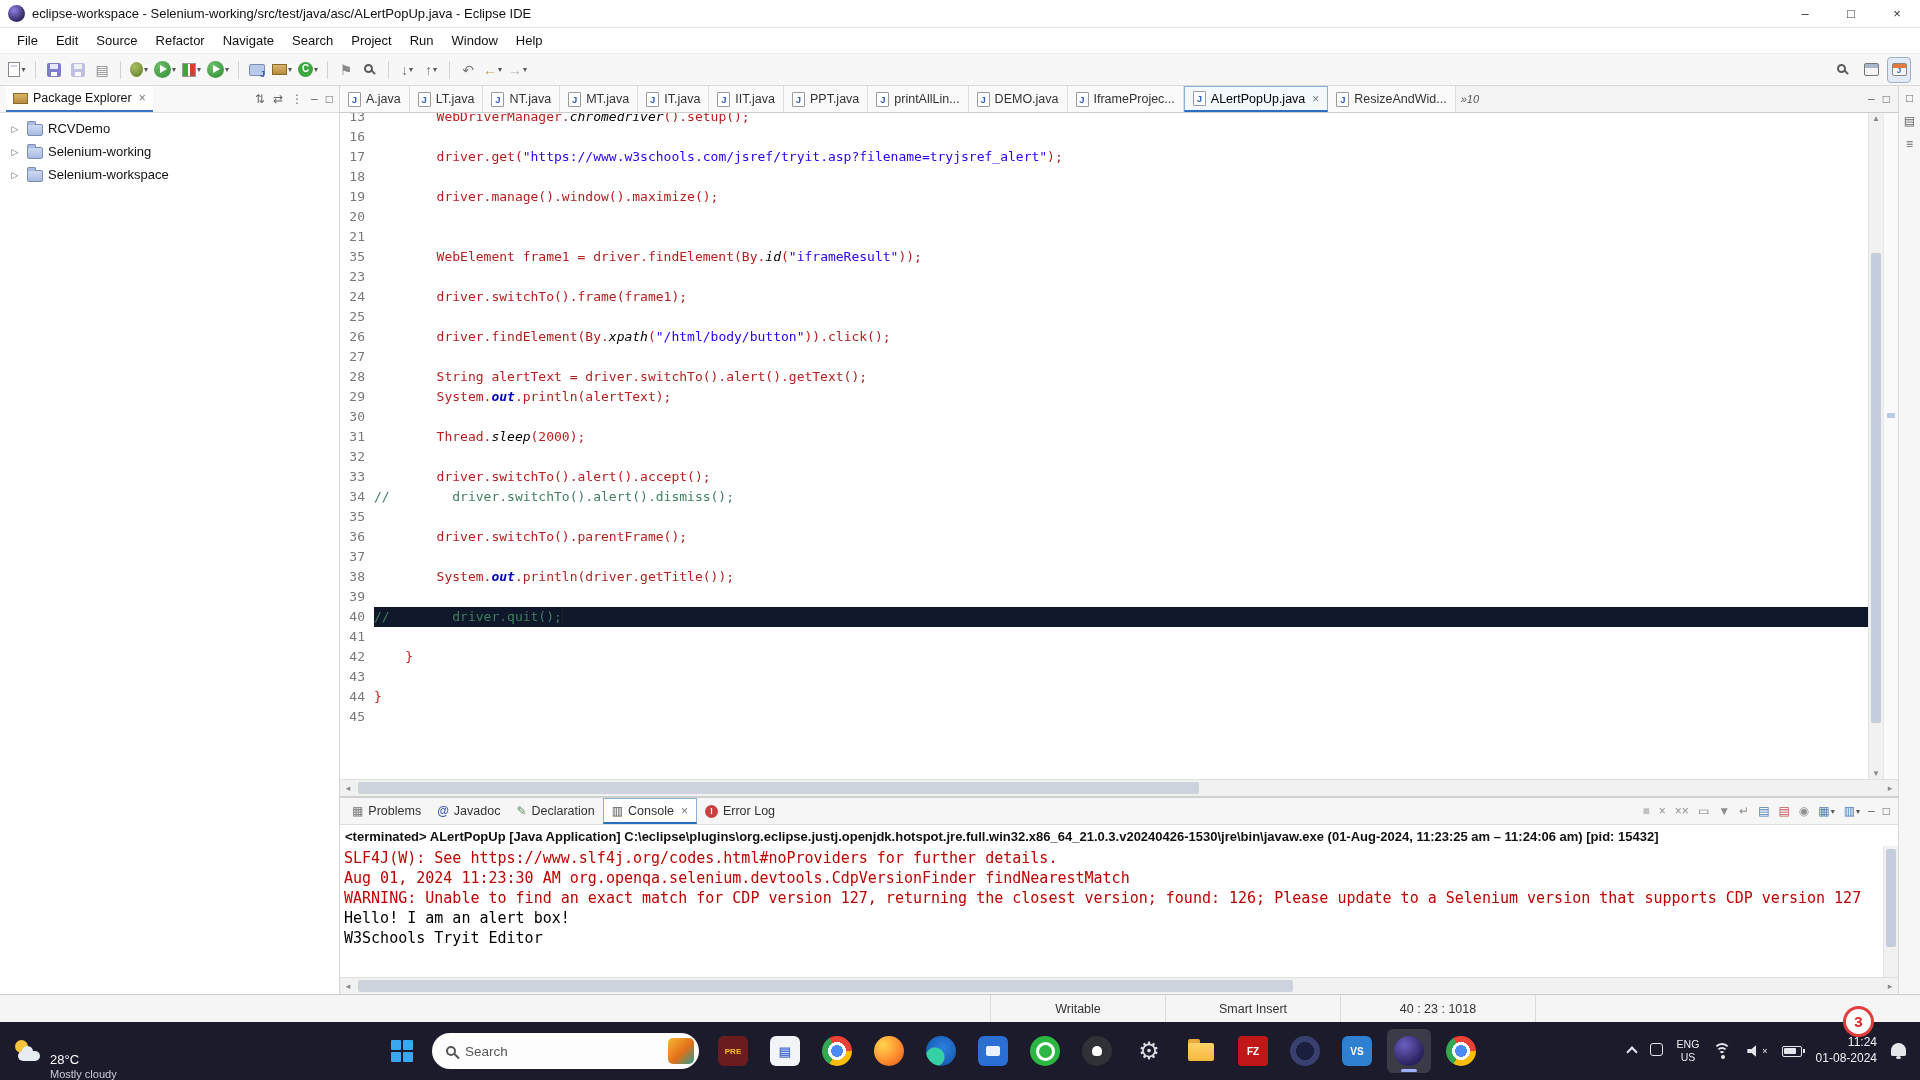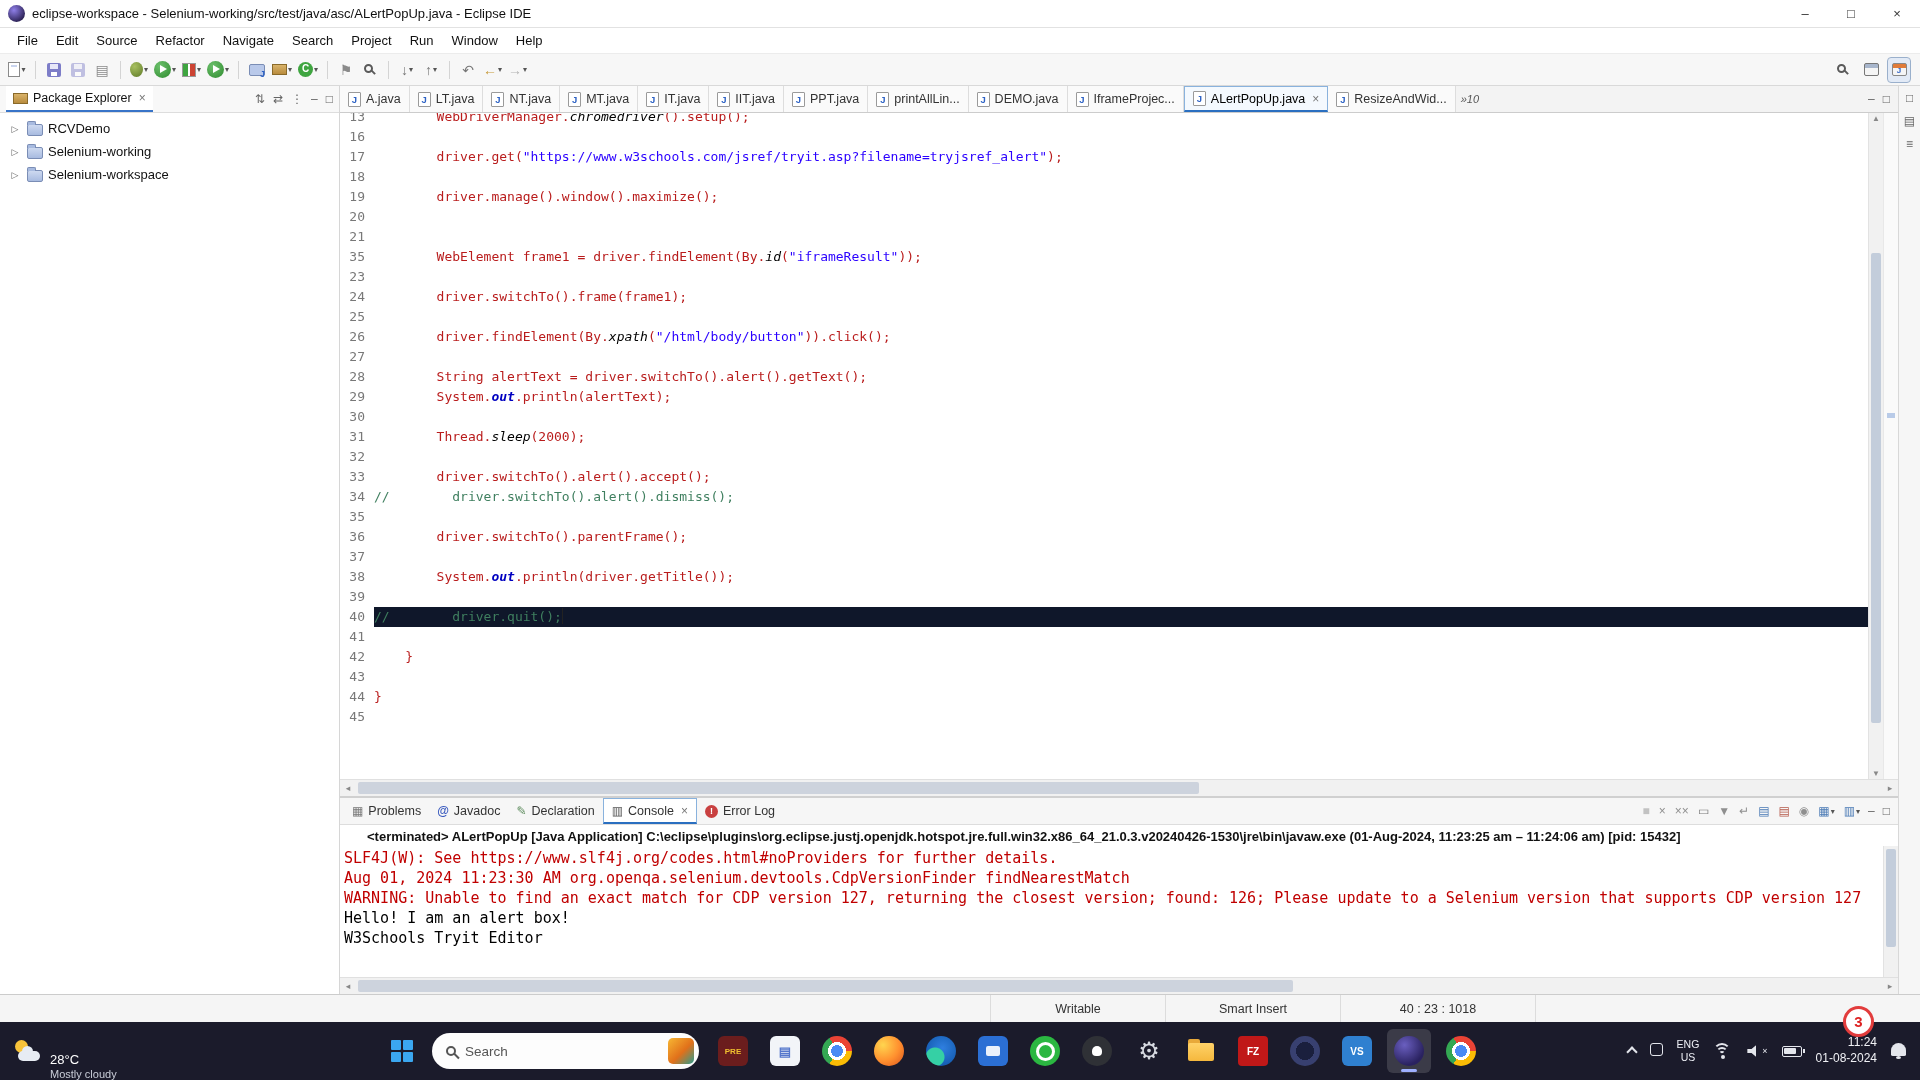--- a/index.html
+++ b/index.html
@@ -105,21 +105,21 @@
   .console-panel { height:198px; flex:none; border-top:2px solid #d0d0d0; display:flex; flex-direction:column; background:#fff; }
   .console-tabrow { height:27px; flex:none; display:flex; align-items:stretch; background:#f6f6f6; border-bottom:1px solid #ddd; font-size:12.5px; padding-left:4px; }
   .ctab { display:flex; align-items:center; gap:5px; padding:0 8px; color:#333; white-space:nowrap; }
   .ctab.active { background:#fff; border-top:1px solid #89b2dd; border-left:1px solid #89b2dd; border-right:1px solid #89b2dd; border-bottom:2px solid #2a6fc0; }
   .ctab-ic { font-size:12px; line-height:1; }
   .ci-problems { color:#777; } .ci-javadoc { color:#3b5bbf; font-weight:bold; }
   .ci-declaration { color:#5a8a5a; } .ci-console { color:#555; }
   .ci-errorlog { background:#c94040; color:#fff; border-radius:50%; width:13px; height:13px; line-height:13px; text-align:center; font-size:9px; font-weight:bold; }
   .console-toolbar { margin-left:auto; display:flex; align-items:center; gap:9px; padding-right:8px; font-size:12px; }
   .cbtn { display:inline-flex; align-items:center; }
-  .console-terminated { flex:none; font-size:13px; font-weight:bold; padding:4px 5px 2px 5px; white-space:nowrap; overflow:hidden;margin-left:22px; }
+  .console-terminated { flex:none; font-size:13px; font-weight:bold; padding:4px 5px 2px 5px; white-space:nowrap; overflow:hidden; }
   .console-body { flex:1; display:flex; min-height:0; }
   .console-output { flex:1; min-width:0; font-family:"DejaVu Sans Mono", monospace; font-size:15px; line-height:20px; padding:2px 4px; white-space:pre; overflow:hidden; }
   .con-line.err { color:#c00000; }
   .con-line.out { color:#000; }
 
   
   .right-strip { width:22px; flex:none; border-left:1px solid #d8d8d8; background:#f6f6f6; display:flex; flex-direction:column; align-items:center; padding-top:5px; gap:9px; font-size:12px; color:#666; }
 
   
   .statusbar { height:28px; flex:none; background:#f5f5f5; border-top:1px solid #ccc; display:flex; align-items:center; font-size:12.5px; color:#333; }

